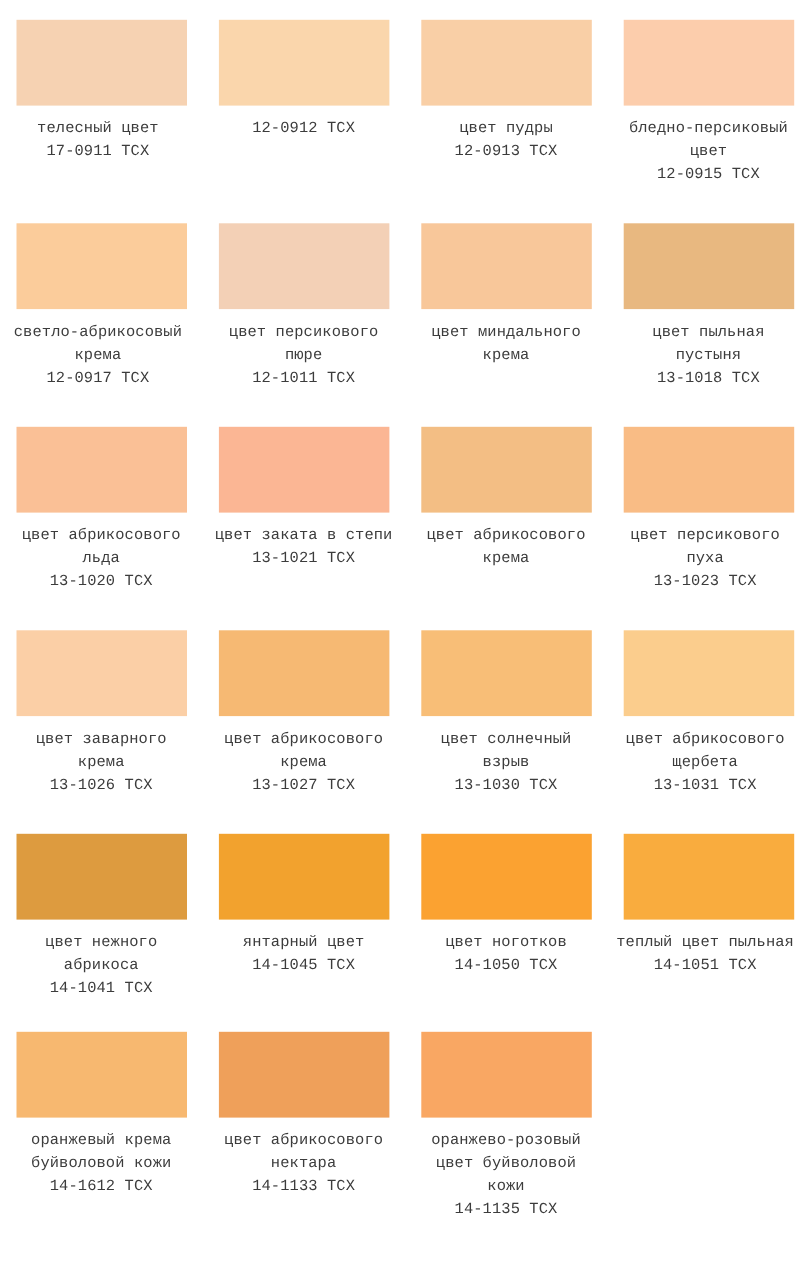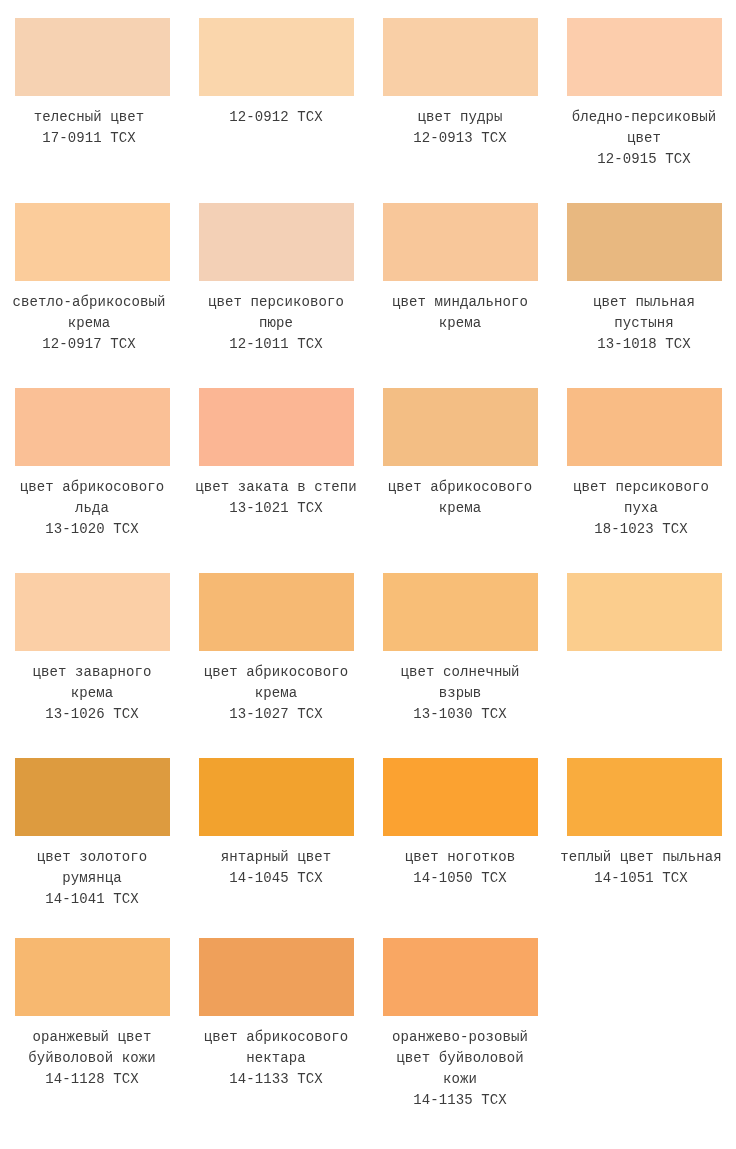--- a/index.html
+++ b/index.html
@@ -136,21 +136,21 @@
     <div class="swatch-cell col-3">
       <div class="swatch-chip" style="background-color: rgb(243, 190, 132);"></div>
       <div class="swatch-caption">
         <span class="swatch-name">цвет абрикосового крема</span>
       </div>
     </div>
     <div class="swatch-cell col-0">
       <div class="swatch-chip" style="background-color: rgb(249, 188, 133);"></div>
       <div class="swatch-caption">
         <span class="swatch-name">цвет персикового пуха</span>
-        <span class="swatch-code">18-1023 TCX</span>
+        <span class="swatch-code">13-1023 TCX</span>
       </div>
     </div>
     <div class="swatch-cell col-1">
       <div class="swatch-chip" style="background-color: rgb(251, 207, 166);"></div>
       <div class="swatch-caption">
         <span class="swatch-name">цвет заварного крема</span>
         <span class="swatch-code">13-1026 TCX</span>
       </div>
     </div>
     <div class="swatch-cell col-2">
@@ -162,25 +162,29 @@
     </div>
     <div class="swatch-cell col-3">
       <div class="swatch-chip" style="background-color: rgb(248, 190, 119);"></div>
       <div class="swatch-caption">
         <span class="swatch-name">цвет солнечный взрыв</span>
         <span class="swatch-code">13-1030 TCX</span>
       </div>
     </div>
     <div class="swatch-cell col-0">
       <div class="swatch-chip" style="background-color: rgb(251, 205, 141);"></div>
+      <div class="swatch-caption">
+        <span class="swatch-name">цвет абрикосового щербета</span>
+        <span class="swatch-code">13-1031 TCX</span>
+      </div>
     </div>
     <div class="swatch-cell col-1">
       <div class="swatch-chip" style="background-color: rgb(221, 155, 63);"></div>
       <div class="swatch-caption">
-        <span class="swatch-name">цвет золотого румянца</span>
+        <span class="swatch-name">цвет нежного абрикоса</span>
         <span class="swatch-code">14-1041 TCX</span>
       </div>
     </div>
     <div class="swatch-cell col-2">
       <div class="swatch-chip" style="background-color: rgb(242, 162, 46);"></div>
       <div class="swatch-caption">
         <span class="swatch-name">янтарный цвет</span>
         <span class="swatch-code">14-1045 TCX</span>
       </div>
     </div>
@@ -194,22 +198,22 @@
     <div class="swatch-cell col-0">
       <div class="swatch-chip" style="background-color: rgb(249, 172, 62);"></div>
       <div class="swatch-caption">
         <span class="swatch-name">теплый цвет пыльная</span>
         <span class="swatch-code">14-1051 TCX</span>
       </div>
     </div>
     <div class="swatch-cell col-1">
       <div class="swatch-chip" style="background-color: rgb(247, 184, 112);"></div>
       <div class="swatch-caption">
-        <span class="swatch-name">оранжевый цвет буйволовой кожи</span>
-        <span class="swatch-code">14-1128 TCX</span>
+        <span class="swatch-name">оранжевый крема буйволовой кожи</span>
+        <span class="swatch-code">14-1612 TCX</span>
       </div>
     </div>
     <div class="swatch-cell col-2">
       <div class="swatch-chip" style="background-color: rgb(239, 160, 90);"></div>
       <div class="swatch-caption">
         <span class="swatch-name">цвет абрикосового нектара</span>
         <span class="swatch-code">14-1133 TCX</span>
       </div>
     </div>
     <div class="swatch-cell col-3">

